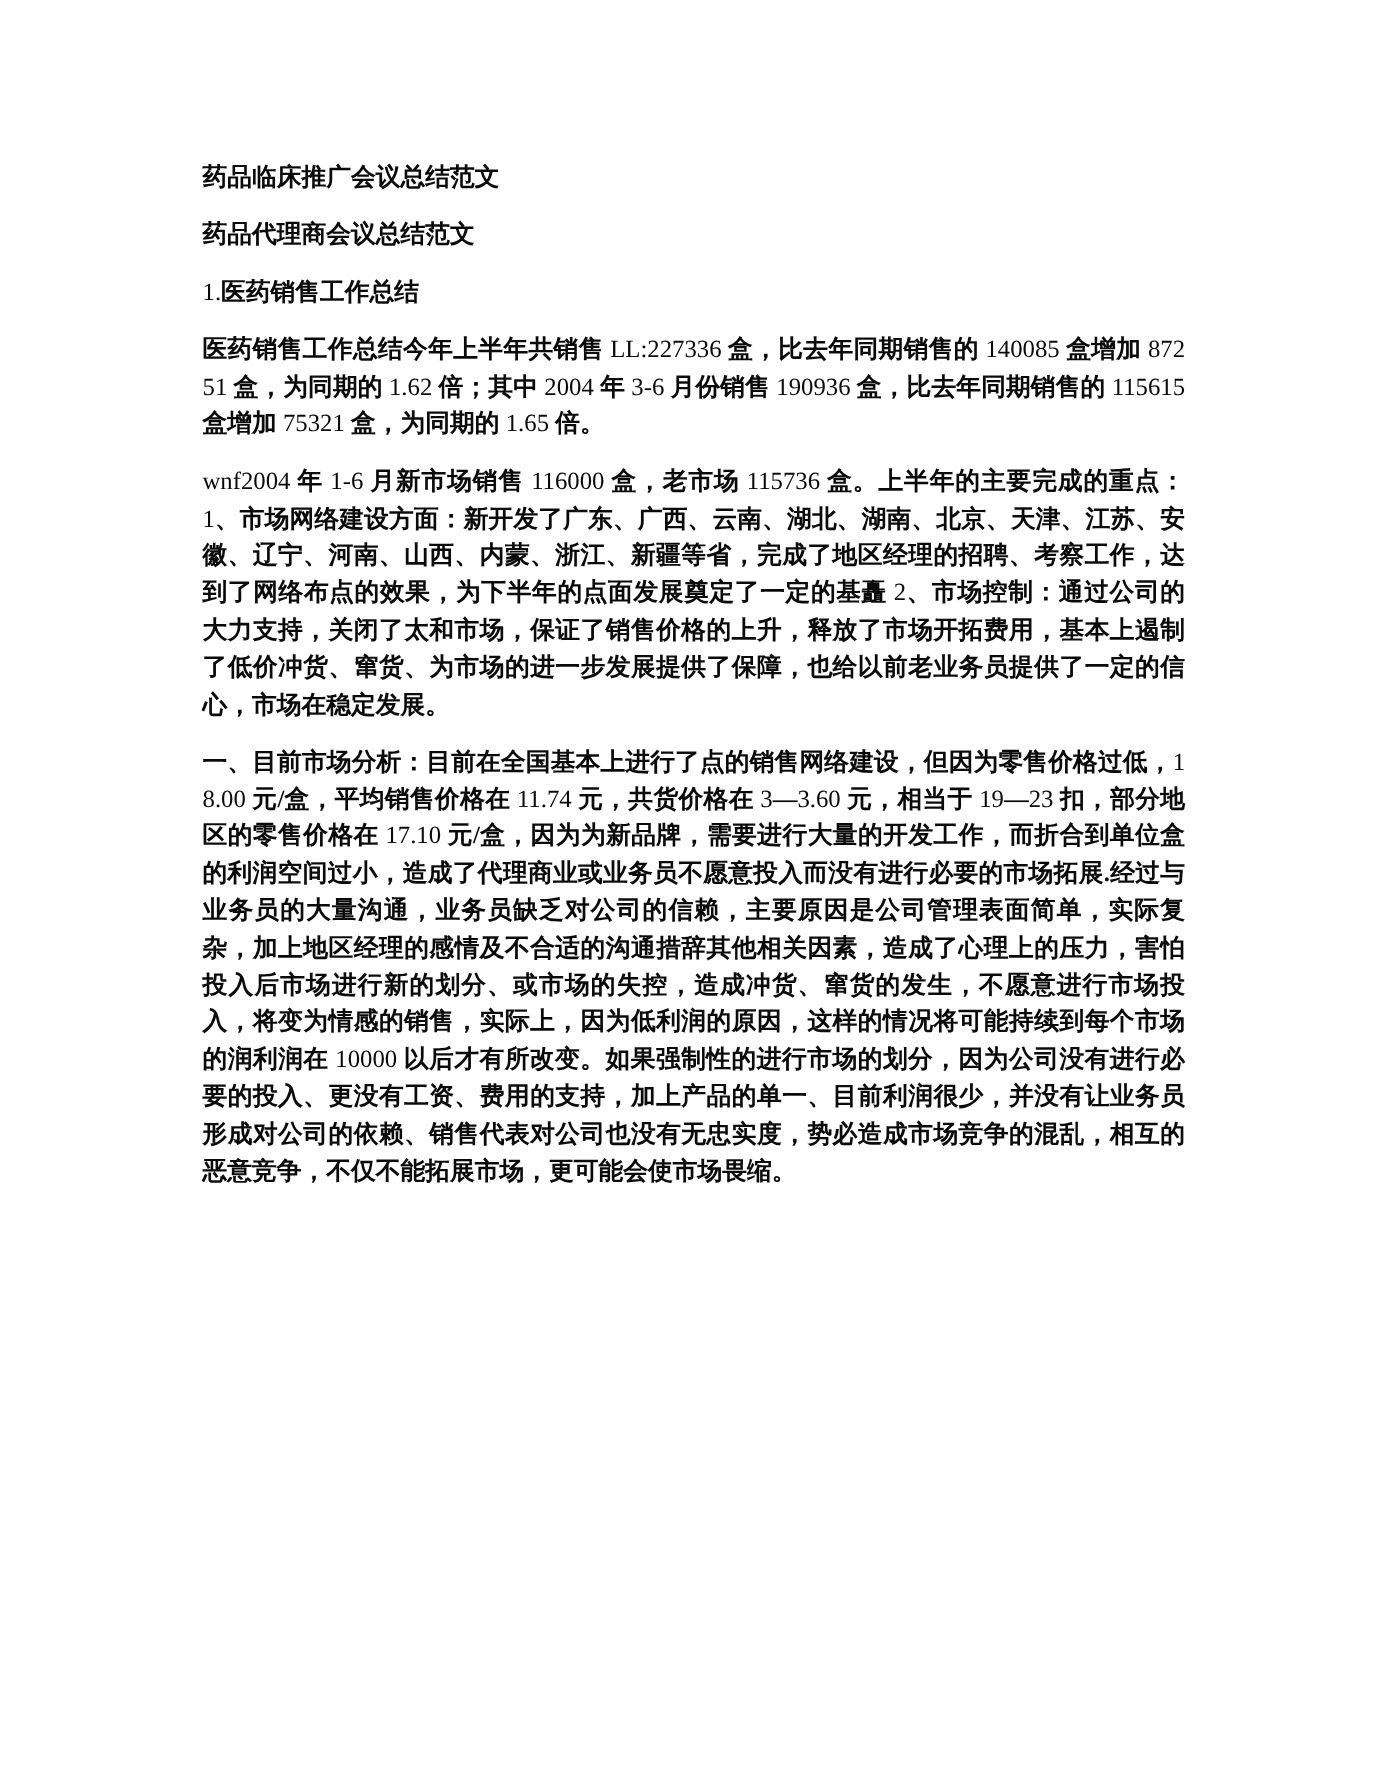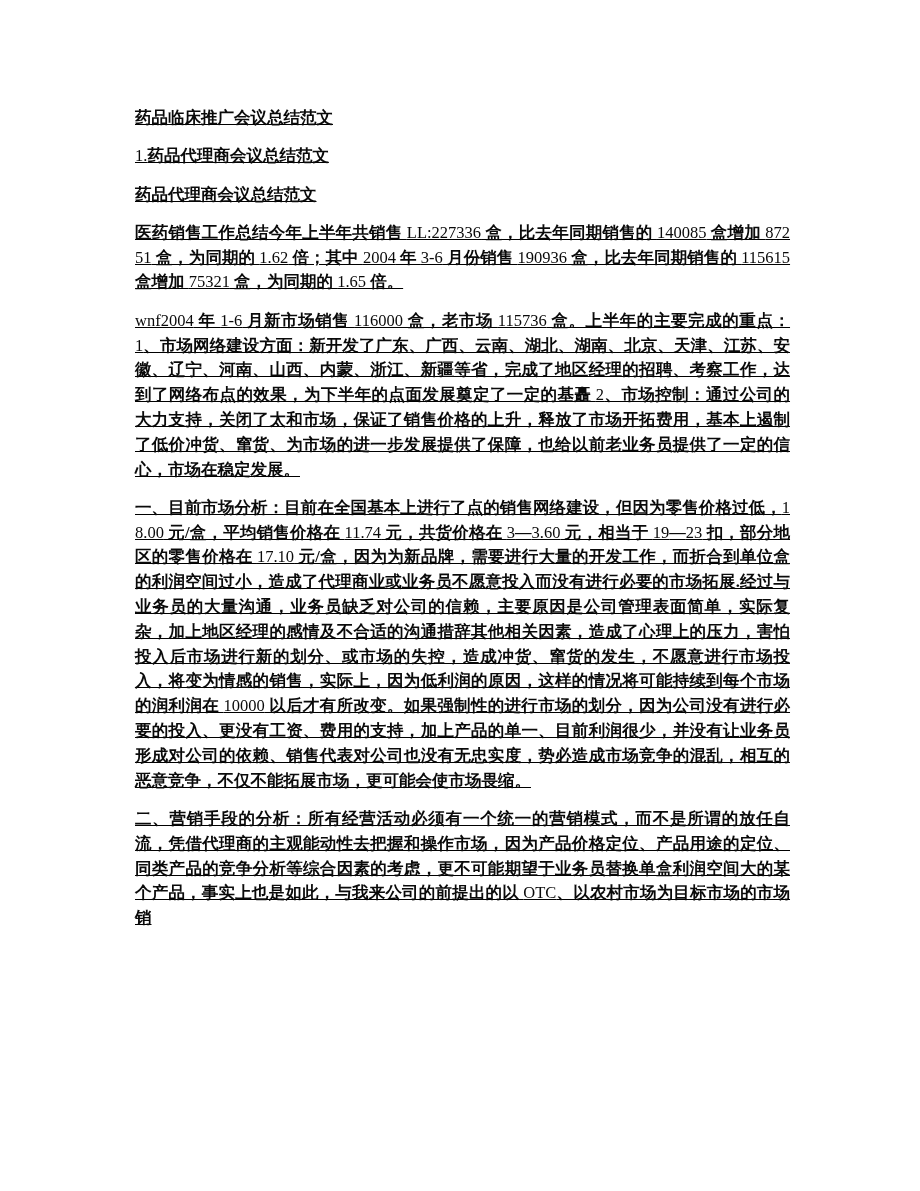--- a/index.html
+++ b/index.html
@@ -9,21 +9,20 @@
     width: 920px;
     height: 1191px;
     overflow: hidden;
   }
   .page {
     width: 796px;
     height: 1191px;
     background: #ffffff;
     box-sizing: border-box;
     padding: 106px 52px 0 135px;
-    text-decoration: underline;
   }
   .para {
     width: 655px;
     margin: 0 0 13.5px 0;
     font-family: "Liberation Serif", serif;
     font-size: 16.5px;
     line-height: 24.8px;
     font-weight: 600;
     color: #0a0a0a;
     text-align: justify;
@@ -32,19 +31,18 @@
   .para .latin {
     font-weight: 400;
     font-family: "Liberation Serif", serif;
   }
 </style>
 </head>
 <body>
 
 <div class="page">
   <p class="para">药品临床推广会议总结范文</p>
-  <p class="para"><span class="latin">1.</span>药品代理商会议总结范文</p>
   <p class="para">药品代理商会议总结范文</p>
+  <p class="para"><span class="latin">1.</span>医药销售工作总结</p>
   <p class="para">医药销售工作总结今年上半年共销售 <span class="latin">LL:227336</span> 盒，比去年同期销售的 <span class="latin">140085</span> 盒增加 <span class="latin">87251</span> 盒，为同期的 <span class="latin">1.62</span> 倍；其中 <span class="latin">2004</span> 年 <span class="latin">3-6</span> 月份销售 <span class="latin">190936</span> 盒，比去年同期销售的 <span class="latin">115615</span> 盒增加 <span class="latin">75321</span> 盒，为同期的 <span class="latin">1.65</span> 倍。</p>
   <p class="para"><span class="latin">wnf2004</span> 年 <span class="latin">1-6</span> 月新市场销售 <span class="latin">116000</span> 盒，老市场 <span class="latin">115736</span> 盒。上半年的主要完成的重点：<span class="latin">1</span>、市场网络建设方面：新开发了广东、广西、云南、湖北、湖南、北京、天津、江苏、安徽、辽宁、河南、山西、内蒙、浙江、新疆等省，完成了地区经理的招聘、考察工作，达到了网络布点的效果，为下半年的点面发展奠定了一定的基矗 <span class="latin">2</span>、市场控制：通过公司的大力支持，关闭了太和市场，保证了销售价格的上升，释放了市场开拓费用，基本上遏制了低价冲货、窜货、为市场的进一步发展提供了保障，也给以前老业务员提供了一定的信心，市场在稳定发展。</p>
   <p class="para">一、目前市场分析：目前在全国基本上进行了点的销售网络建设，但因为零售价格过低，<span class="latin">18.00</span> 元/盒，平均销售价格在 <span class="latin">11.74</span> 元，共货价格在 <span class="latin">3</span>—<span class="latin">3.60</span> 元，相当于 <span class="latin">19</span>—<span class="latin">23</span> 扣，部分地区的零售价格在 <span class="latin">17.10</span> 元/盒，因为为新品牌，需要进行大量的开发工作，而折合到单位盒的利润空间过小，造成了代理商业或业务员不愿意投入而没有进行必要的市场拓展.经过与业务员的大量沟通，业务员缺乏对公司的信赖，主要原因是公司管理表面简单，实际复杂，加上地区经理的感情及不合适的沟通措辞其他相关因素，造成了心理上的压力，害怕投入后市场进行新的划分、或市场的失控，造成冲货、窜货的发生，不愿意进行市场投入，将变为情感的销售，实际上，因为低利润的原因，这样的情况将可能持续到每个市场的润利润在 <span class="latin">10000</span> 以后才有所改变。如果强制性的进行市场的划分，因为公司没有进行必要的投入、更没有工资、费用的支持，加上产品的单一、目前利润很少，并没有让业务员形成对公司的依赖、销售代表对公司也没有无忠实度，势必造成市场竞争的混乱，相互的恶意竞争，不仅不能拓展市场，更可能会使市场畏缩。</p>
-  <p class="para">二、营销手段的分析：所有经营活动必须有一个统一的营销模式，而不是所谓的放任自流，凭借代理商的主观能动性去把握和操作市场，因为产品价格定位、产品用途的定位、同类产品的竞争分析等综合因素的考虑，更不可能期望于业务员替换单盒利润空间大的某个产品，事实上也是如此，与我来公司的前提出的以 <span class="latin">OTC</span>、以农村市场为目标市场的市场销</p>
 </div>
 
 </body></html>

